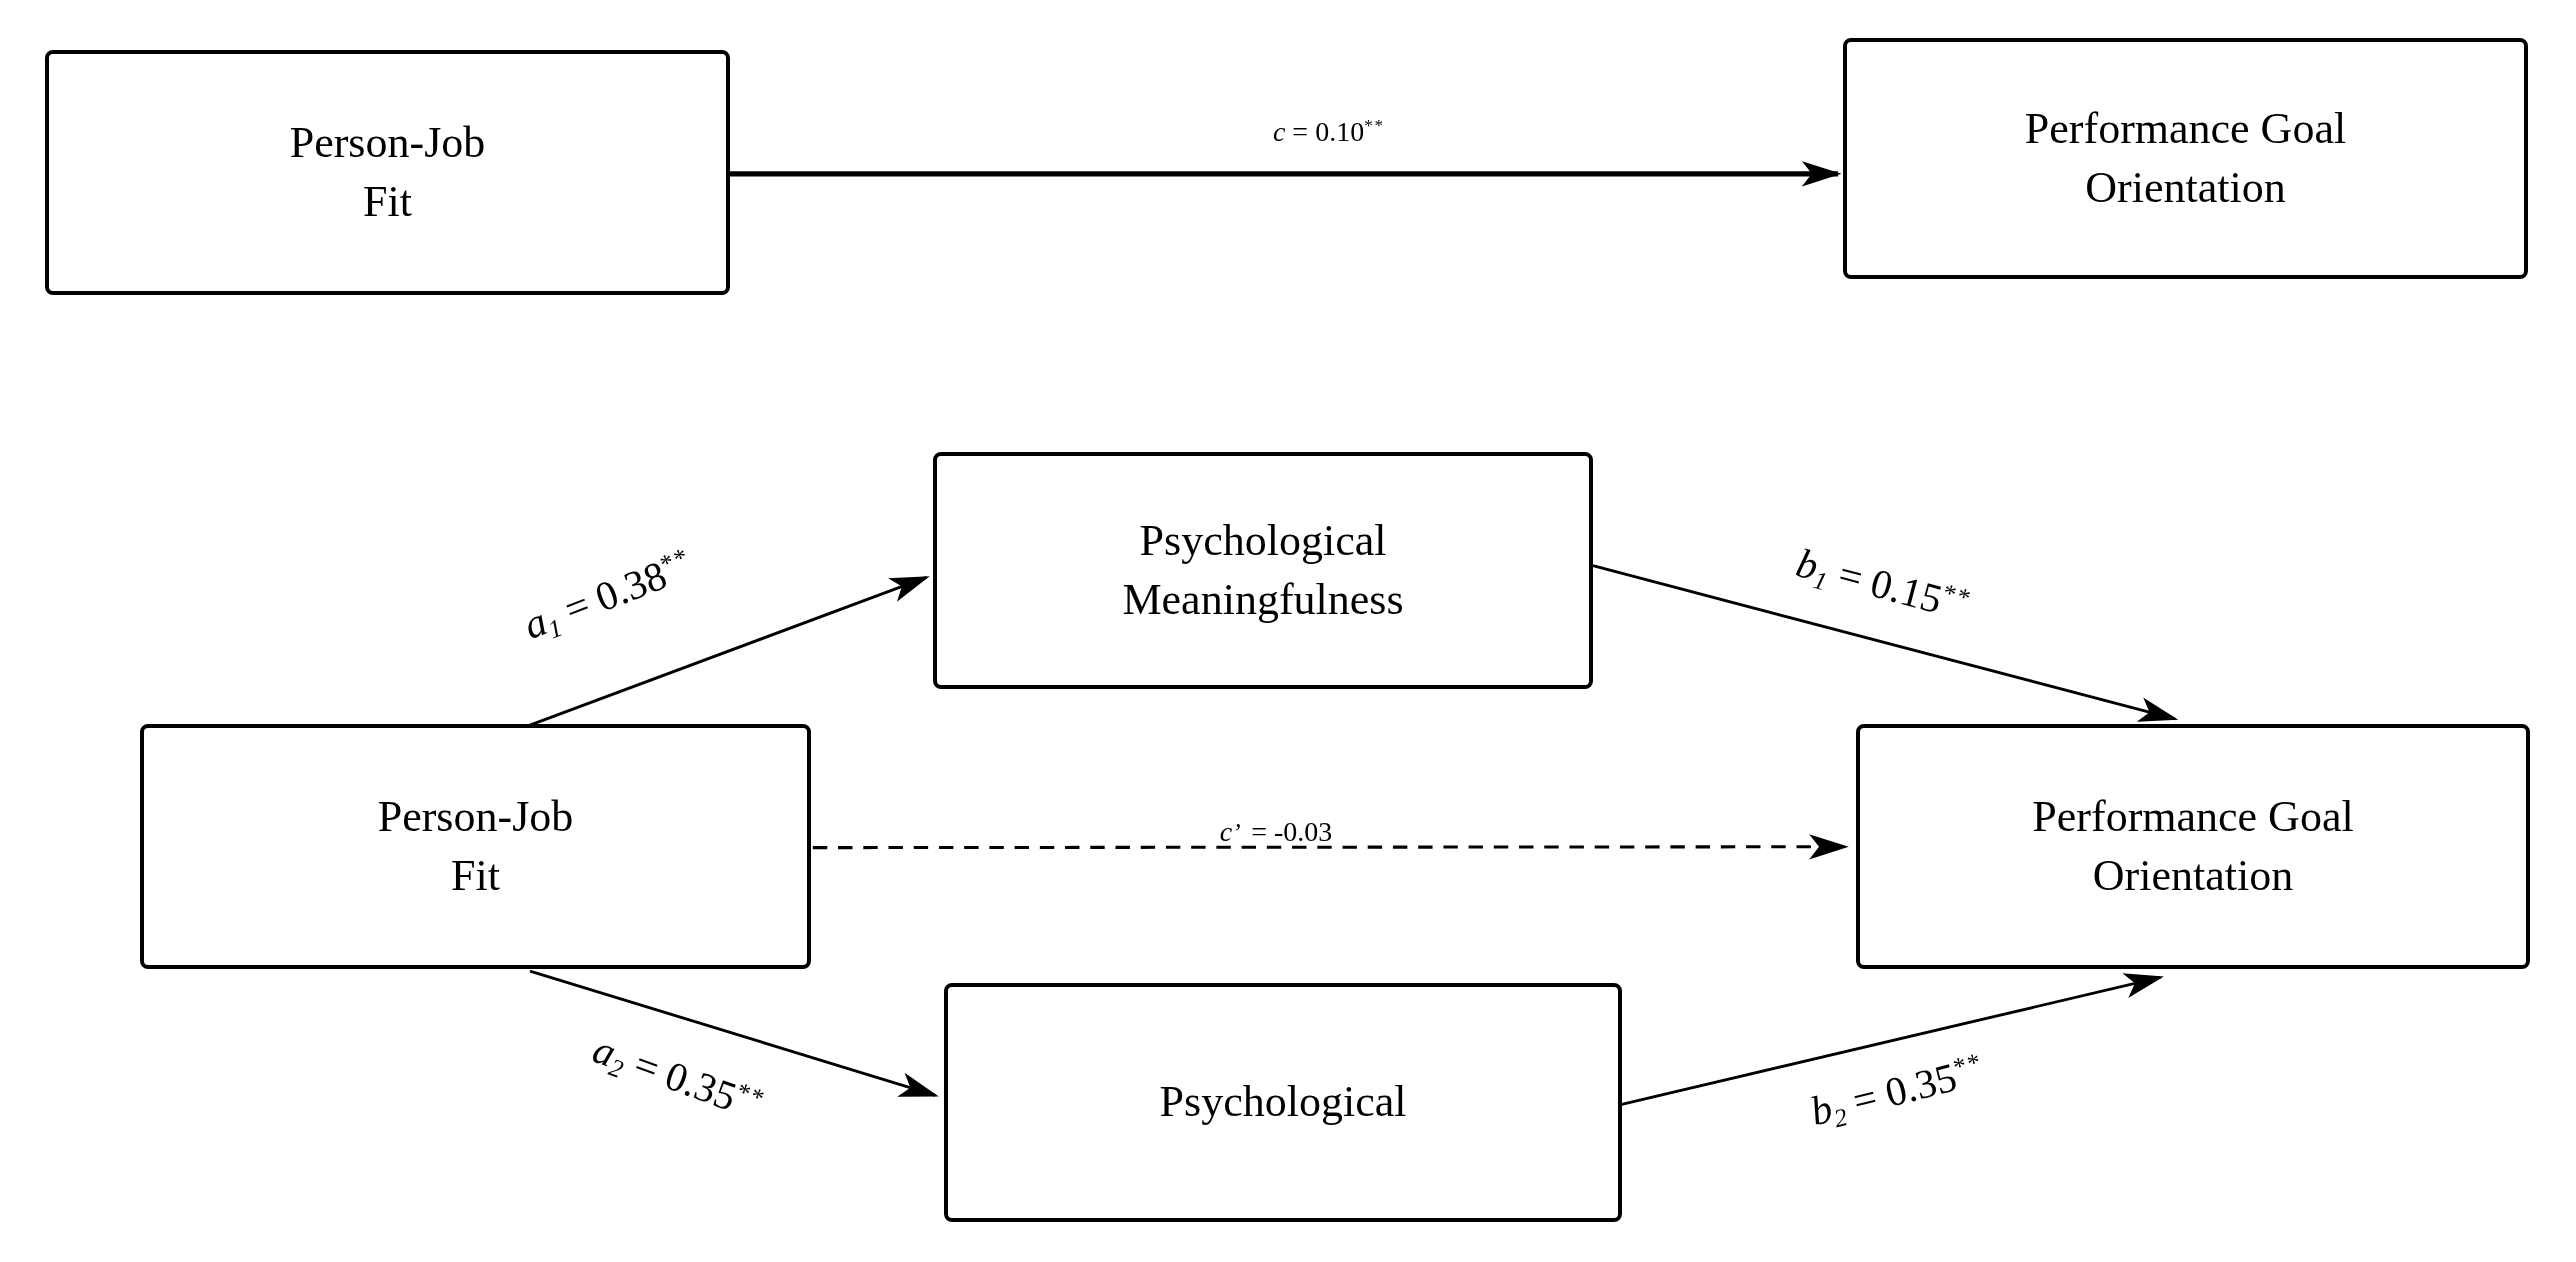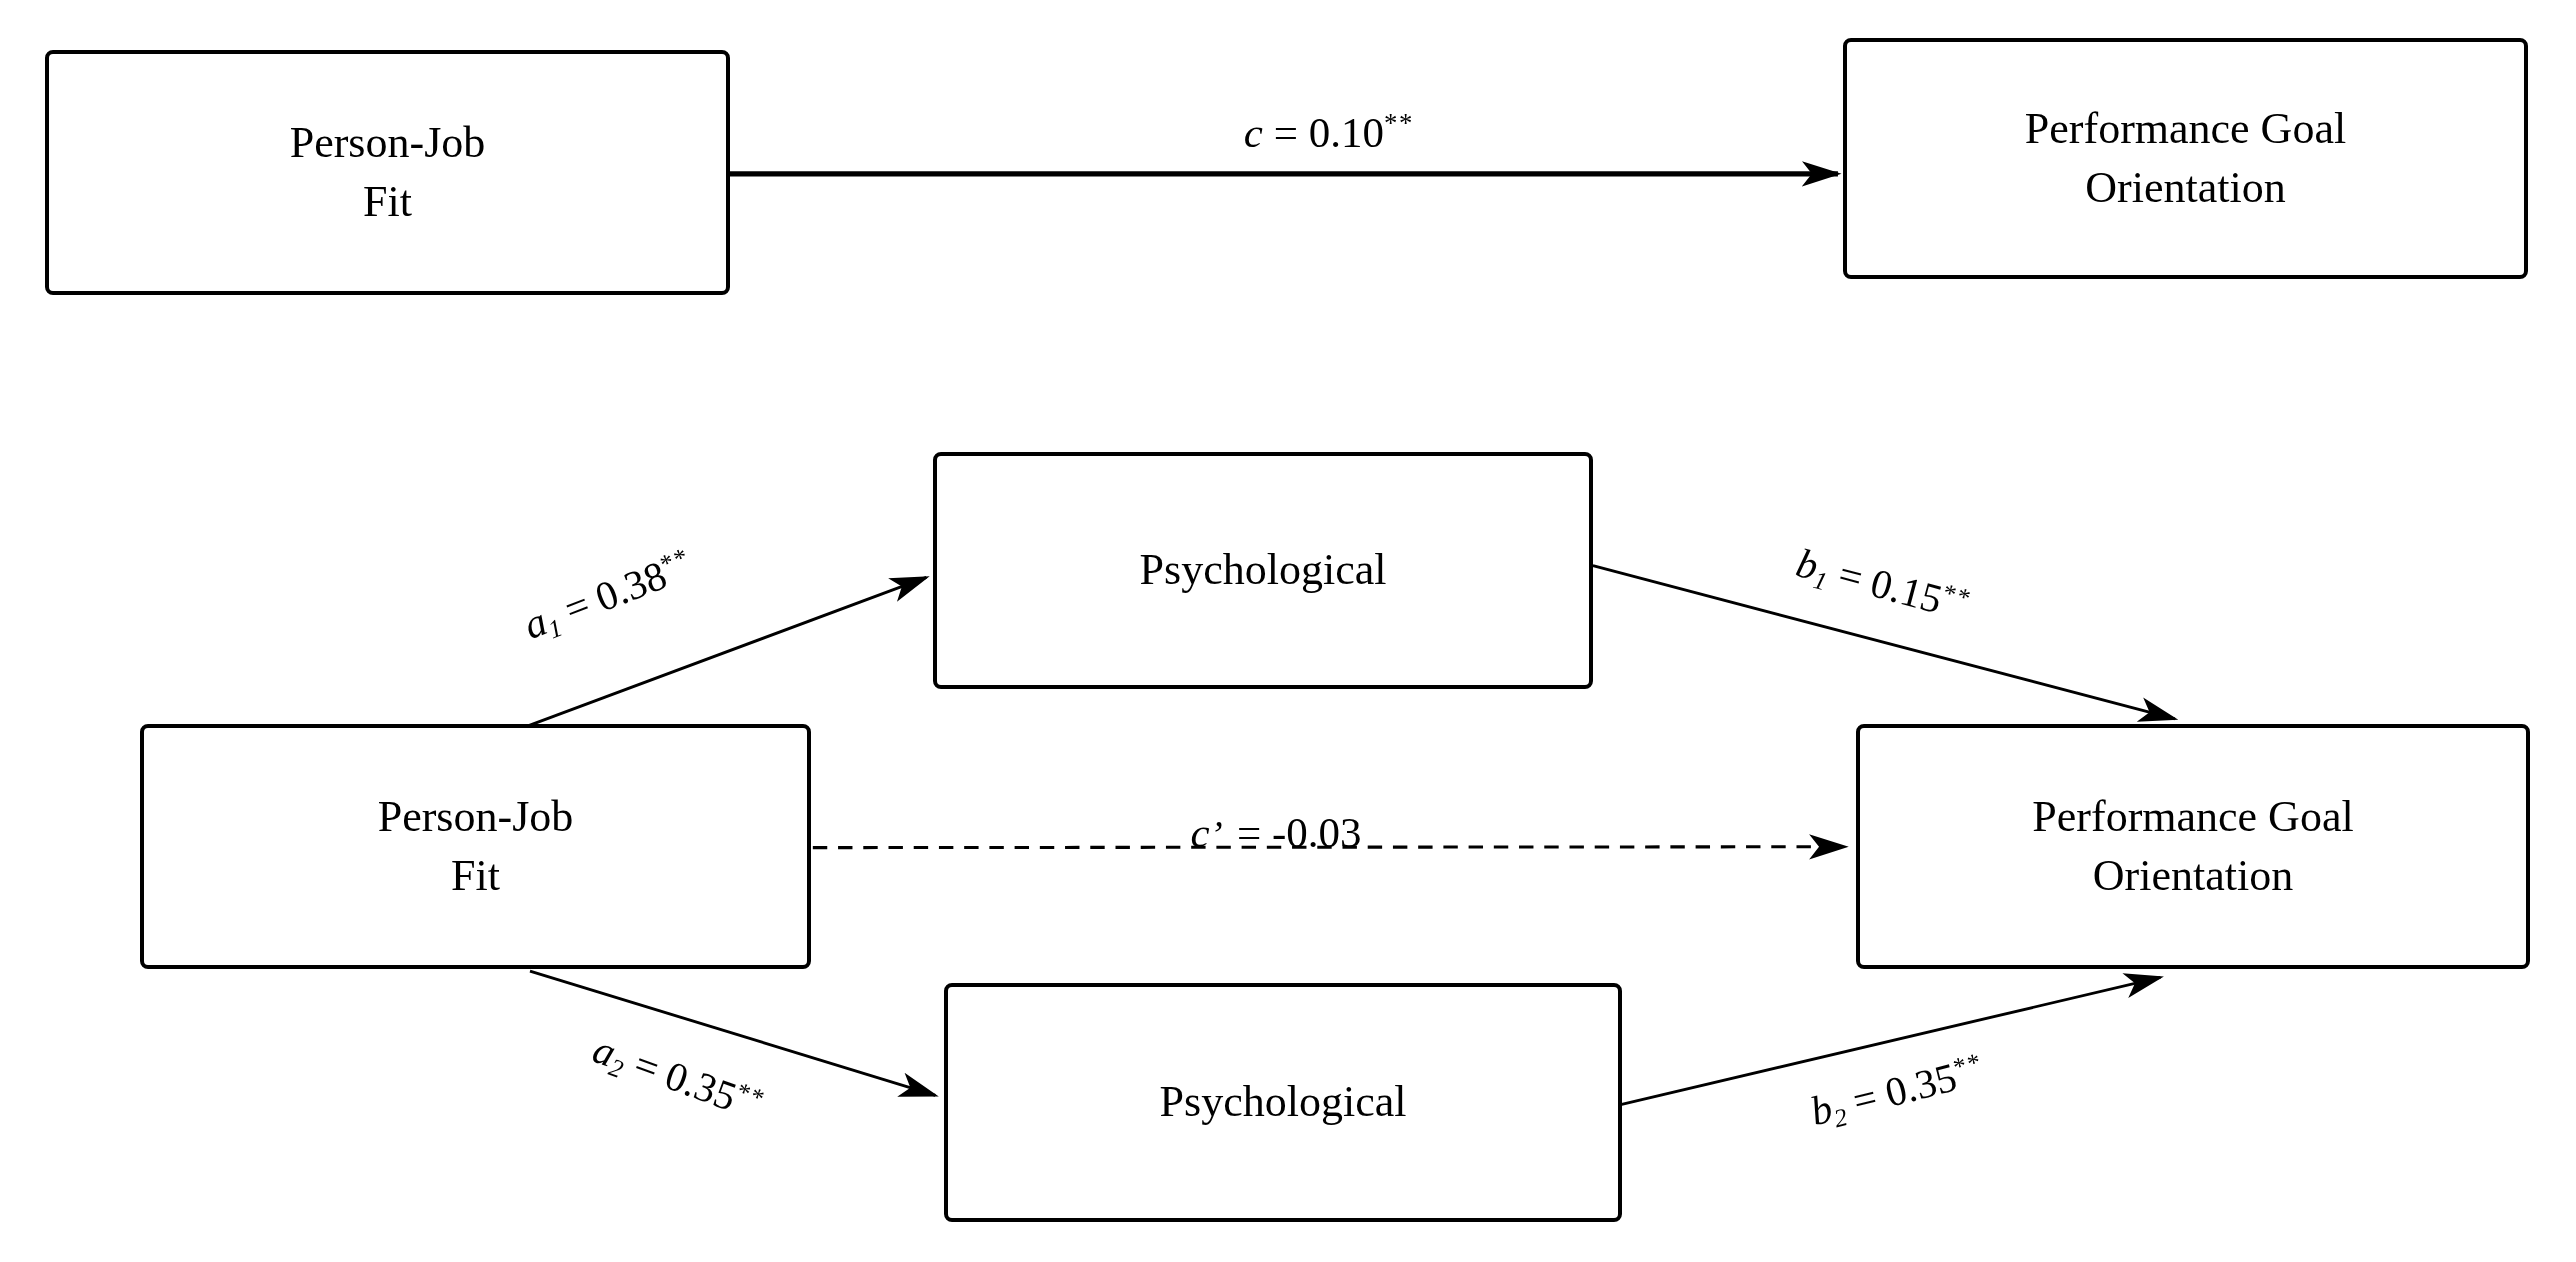--- a/index.html
+++ b/index.html
@@ -25,21 +25,21 @@
     text-align: center;
     font-size: 44px;
     line-height: 1.32;
     color: #000000;
   }
   .node-text { display: block; }
   .node-text span { display: block; white-space: nowrap; }
   .coef-label {
     position: absolute;
     white-space: nowrap;
-    font-size: 43px;
+    font-size: 28px;
     color: #000000;
     transform: translate(-50%, -50%) rotate(var(--rot, 0deg));
     transform-origin: center center;
   }
   .coef-label.diag { font-size: 41px; }
   .it { font-style: italic; }
   .sub {
     font-style: italic;
     font-size: 62%;
     vertical-align: -0.28em;
@@ -93,20 +93,21 @@
   <div class="node" style="left:140px; top:724px; width:671px; height:245px;">
     <div class="node-text">
       <span>Person-Job</span>
       <span>Fit</span>
     </div>
   </div>
 
   <div class="node" style="left:933px; top:452px; width:660px; height:237px;">
     <div class="node-text">
       <span>Psychological</span>
+      <span>Meaningfulness</span>
     </div>
   </div>
 
   <div class="node" style="left:944px; top:983px; width:678px; height:239px;">
     <div class="node-text">
       <span>Psychological</span>
     </div>
   </div>
 
   <div class="node" style="left:1856px; top:724px; width:674px; height:245px;">

